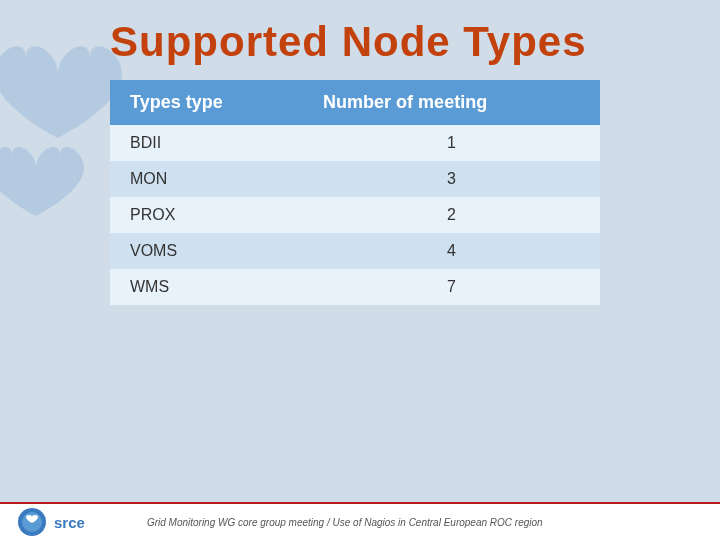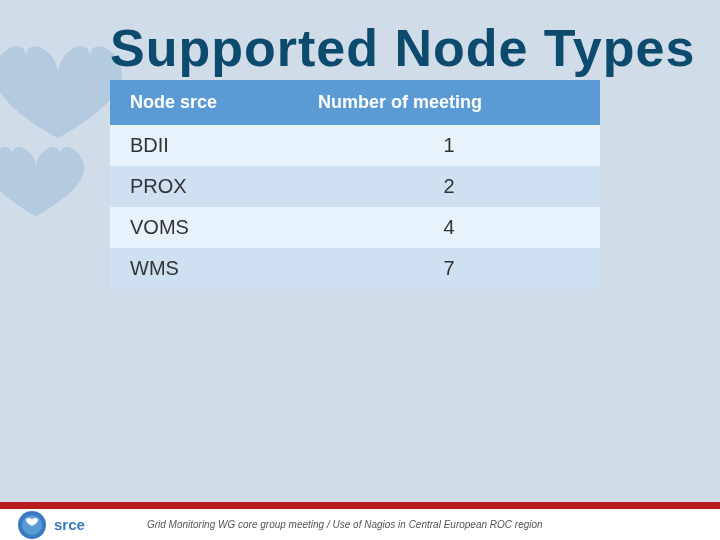--- a/index.html
+++ b/index.html
@@ -19,23 +19,23 @@
       left: 0;
       width: 200px;
       height: 280px;
       opacity: 0.18;
     }
 
     .page-title {
       position: absolute;
       top: 18px;
       left: 110px;
-      font-size: 52px;
+      font-size: 42px;
       font-weight: bold;
-      color: #0c4a6e;
+      color: #c2410c;
       letter-spacing: 1px;
     }
 
     .table-container {
       position: absolute;
       top: 80px;
       left: 110px;
       width: 490px;
     }
 
@@ -51,21 +51,21 @@
       font-weight: bold;
       padding: 12px 20px;
       text-align: left;
     }
 
     thead tr th:first-child {
       border-radius: 0;
     }
 
     tbody tr td {
-      font-size: 20px;
+      font-size: 16px;
       color: #333;
       padding: 9px 20px;
       text-align: left;
       background: #e8f2fb;
     }
 
     tbody tr:nth-child(even) td {
       background: #cfe0f0;
     }
 
@@ -76,21 +76,21 @@
     .footer-bar {
       position: absolute;
       bottom: 0;
       left: 0;
       width: 100%;
       height: 38px;
       background: #fff;
       display: flex;
       align-items: center;
       padding-left: 18px;
-      border-top: 7px solid #b91c1c;
+      border-top: 2px solid #b91c1c;
     }
 
     .footer-logo {
       display: flex;
       align-items: center;
       gap: 8px;
     }
 
     .srce-logo-circle {
       width: 28px;
@@ -126,28 +126,32 @@
   <path d="M60,80 C60,50 20,30 20,60 C20,30 -20,50 -20,80 C-20,120 60,160 60,160 C60,160 140,120 140,80 C140,50 100,30 100,60 C100,30 60,50 60,80Z" fill="#3a7abf" transform="translate(10,10) scale(0.8)"></path>
   <path d="M60,80 C60,50 20,30 20,60 C20,30 -20,50 -20,80 C-20,120 60,160 60,160 C60,160 140,120 140,80 C140,50 100,30 100,60 C100,30 60,50 60,80Z" fill="#3a7abf" transform="translate(0,120) scale(0.6)"></path>
 </svg>
 
 <h1 class="page-title">Supported Node Types</h1>
 
 <div class="table-container">
   <table>
     <thead>
       <tr>
-        <th>Node srce</th>
+        <th>Types type</th>
         <th>Number of meeting</th>
       </tr>
     </thead>
     <tbody id="table-body">
     <tr>
           <td>BDII</td>
           <td>1</td>
+        </tr>
+        <tr>
+          <td>MON</td>
+          <td>3</td>
         </tr>
         <tr>
           <td>PROX</td>
           <td>2</td>
         </tr>
         <tr>
           <td>VOMS</td>
           <td>4</td>
         </tr>
         <tr>

